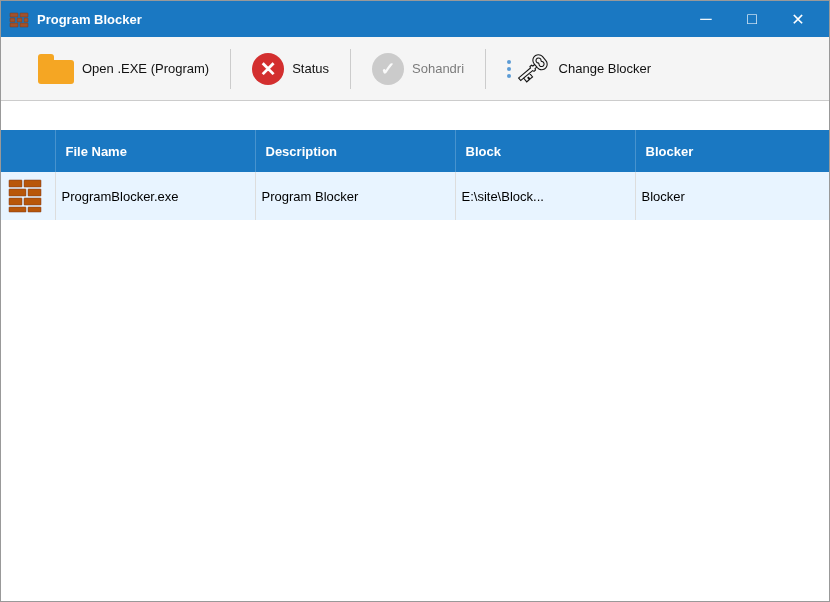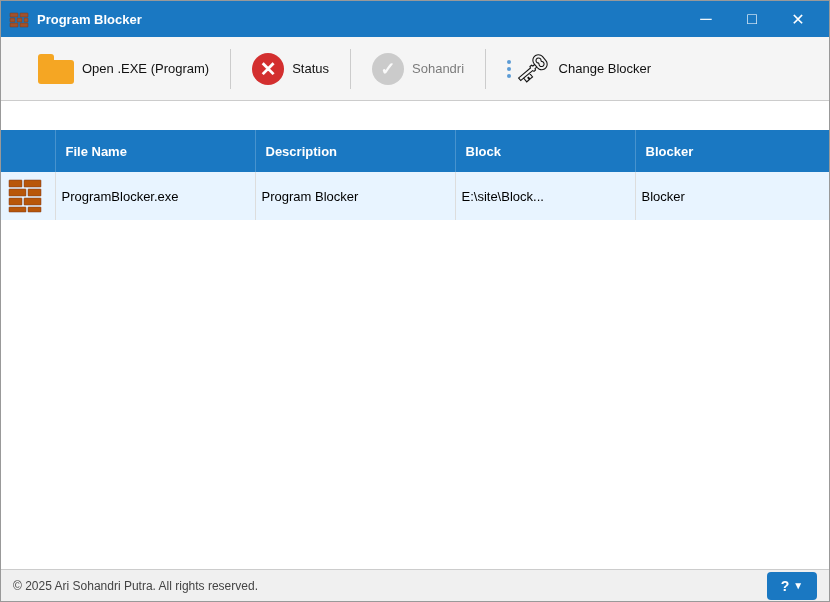--- a/index.html
+++ b/index.html
@@ -349,20 +349,13 @@
             </td>
             <td>ProgramBlocker.exe</td>
             <td>Program Blocker</td>
             <td>E:\site\Block...</td>
             <td>Blocker</td>
           </tr>
         </tbody>
     </table>
   </div>
 
-  <div class="status-bar">
-    <span class="status-text">© 2025 Ari Sohandri Putra. All rights reserved.</span>
-    <div class="help-btn">
-      <span>?</span>
-      <span class="chevron">▼</span>
-    </div>
-  </div>
 </div>
 
 </body></html>

